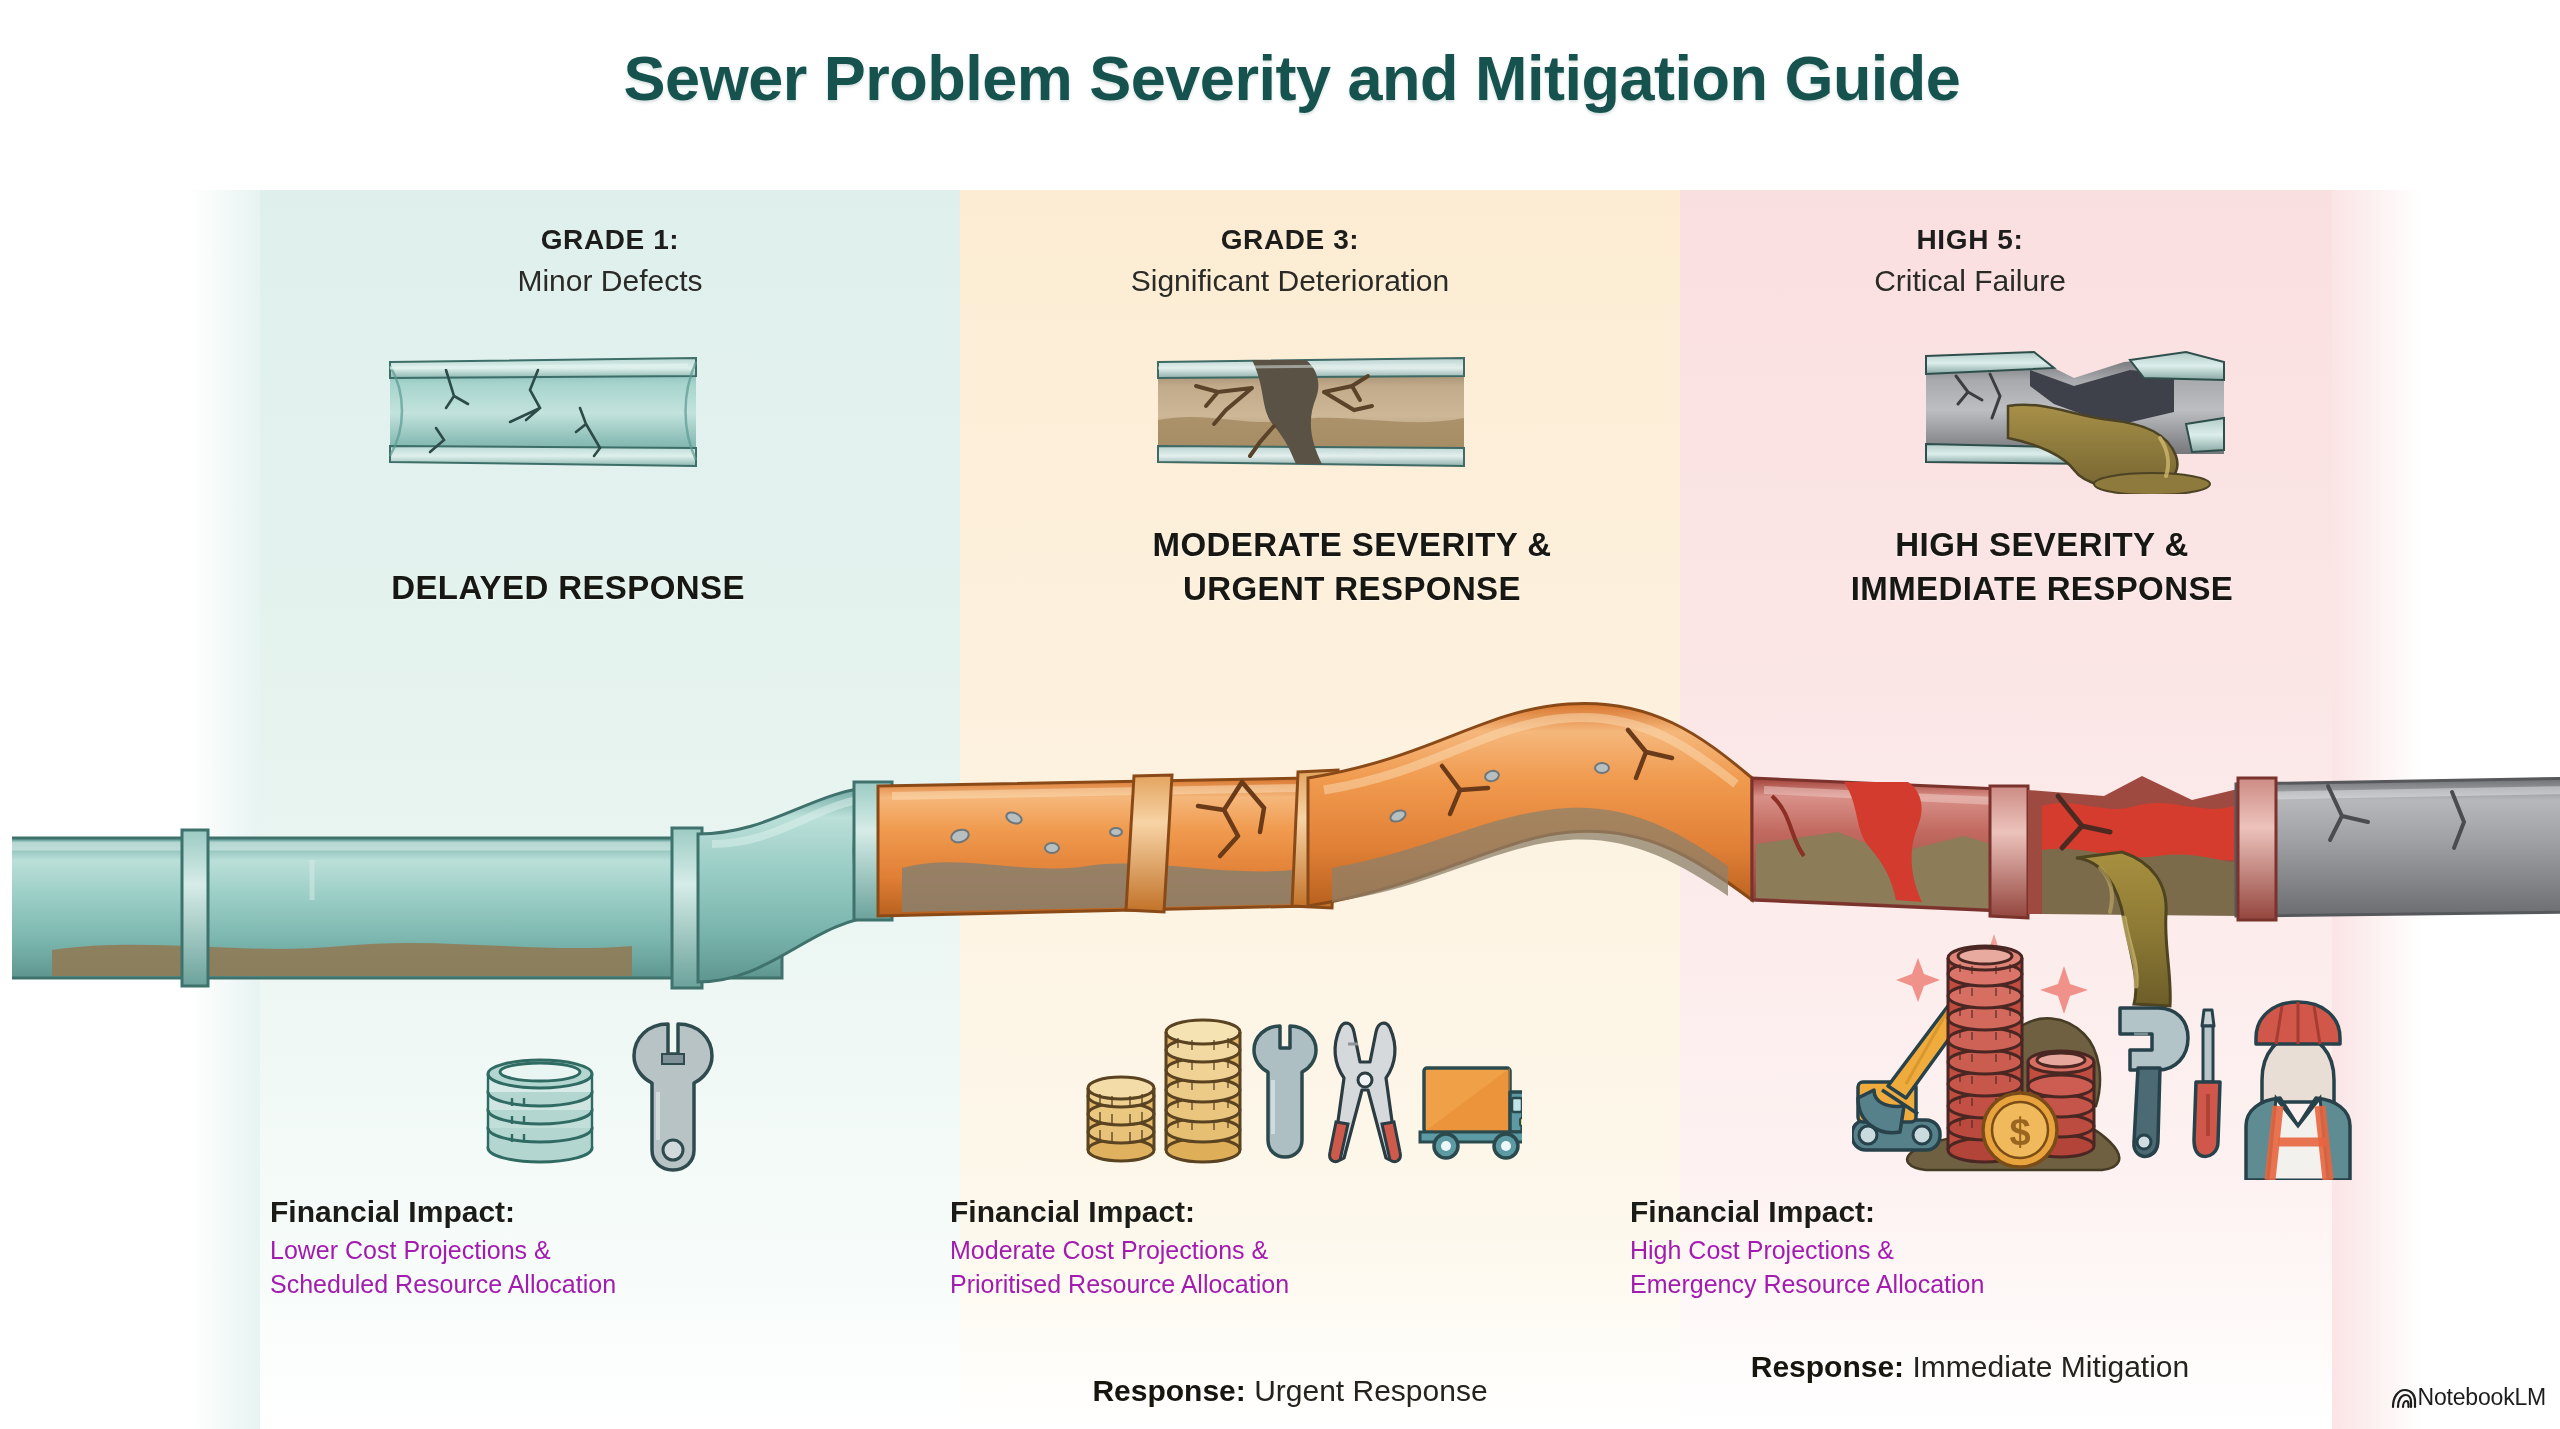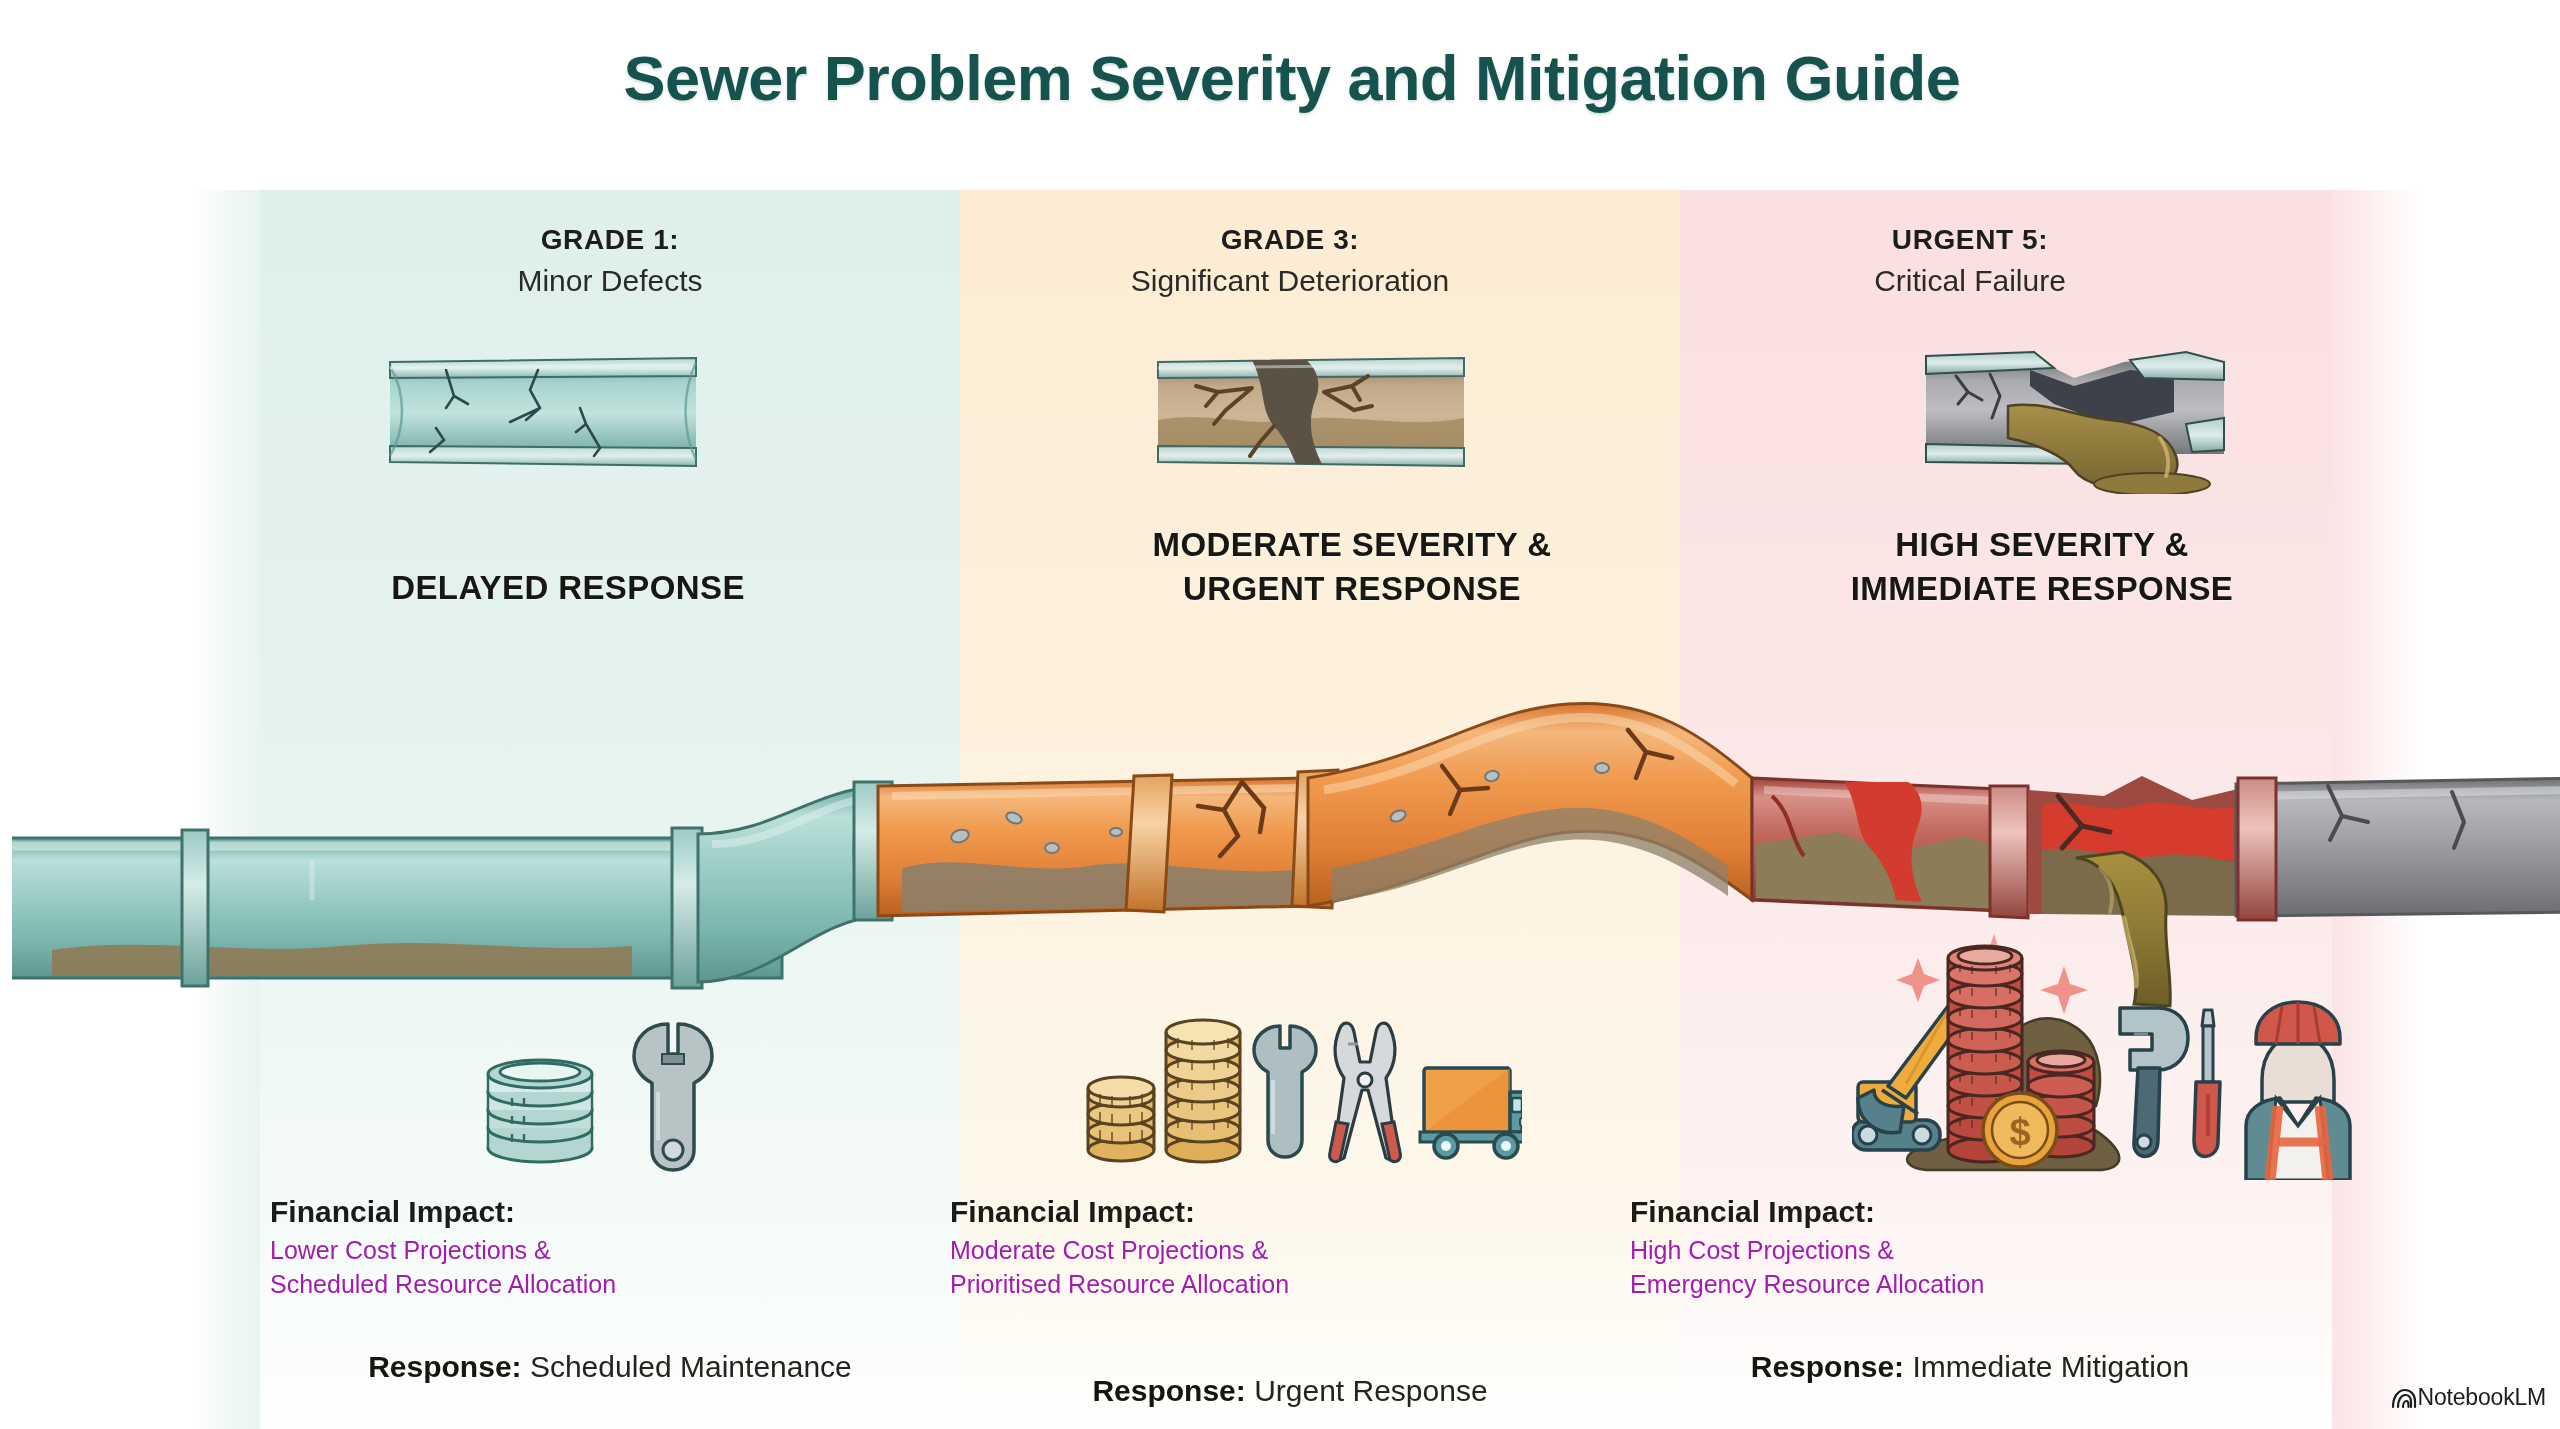--- a/index.html
+++ b/index.html
@@ -193,21 +193,21 @@
 
   <div class="col-head head-1">
     <div class="grade">GRADE 1:</div>
     <div class="sub">Minor Defects</div>
   </div>
   <div class="col-head head-2">
     <div class="grade">GRADE 3:</div>
     <div class="sub">Significant Deterioration</div>
   </div>
   <div class="col-head head-3">
-    <div class="grade">URGENT 5:</div>
+    <div class="grade">HIGH 5:</div>
     <div class="sub">Critical Failure</div>
   </div>
 
   <div class="thumb thumb-1">
     <svg viewBox="0 0 310 128" width="310" height="128">
       <defs>
         <linearGradient id="t1body" x1="0" y1="0" x2="0" y2="1">
           <stop offset="0%" stop-color="#6ea9a2"></stop>
           <stop offset="22%" stop-color="#a6d4cd"></stop>
           <stop offset="52%" stop-color="#c3e3dd"></stop>
@@ -647,24 +647,20 @@
     <div class="fin-label">Financial Impact:</div>
     <div class="fin-line">Moderate Cost Projections &amp;</div>
     <div class="fin-line">Prioritised Resource Allocation</div>
   </div>
   <div class="fin fin-3">
     <div class="fin-label">Financial Impact:</div>
     <div class="fin-line">High Cost Projections &amp;</div>
     <div class="fin-line">Emergency Resource Allocation</div>
   </div>
 
-  <div class="resp resp-1">
-    <b>Response:</b>
-    <span>Scheduled Maintenance</span>
-  </div>
   <div class="resp resp-2">
     <b>Response:</b>
     <span>Urgent Response</span>
   </div>
   <div class="resp resp-3">
     <b>Response:</b>
     <span>Immediate Mitigation</span>
   </div>
 
   <div class="watermark">

